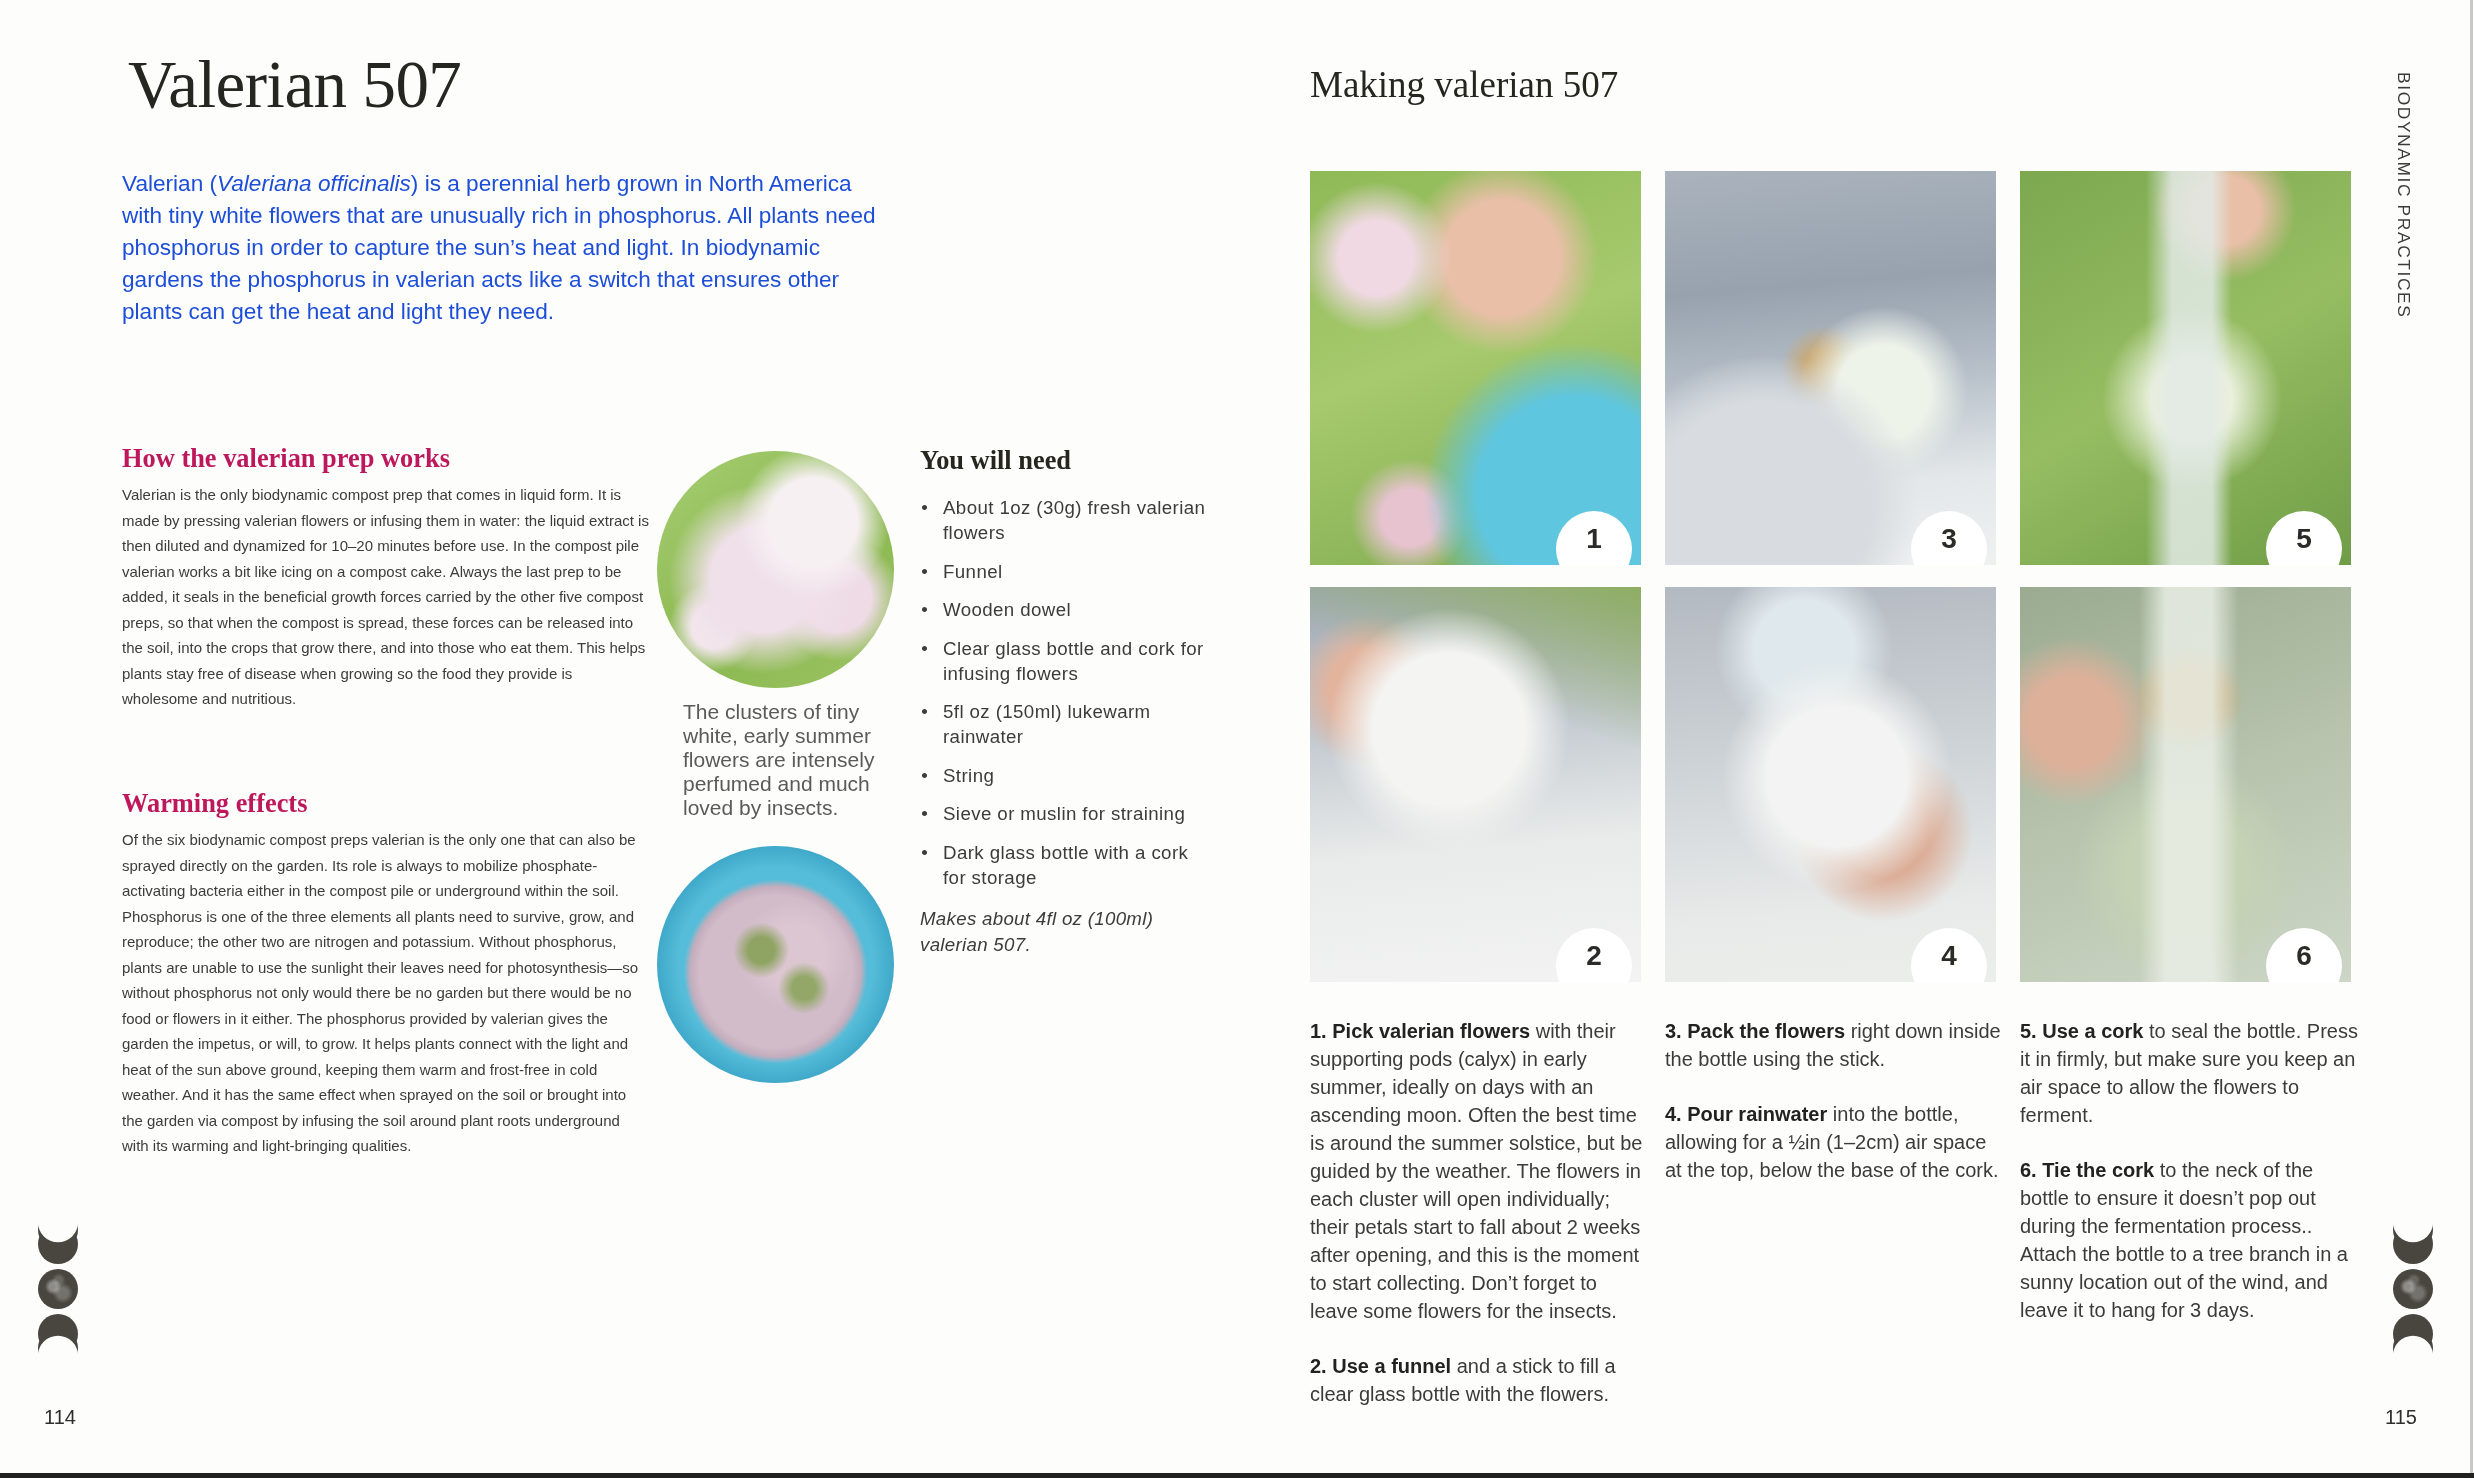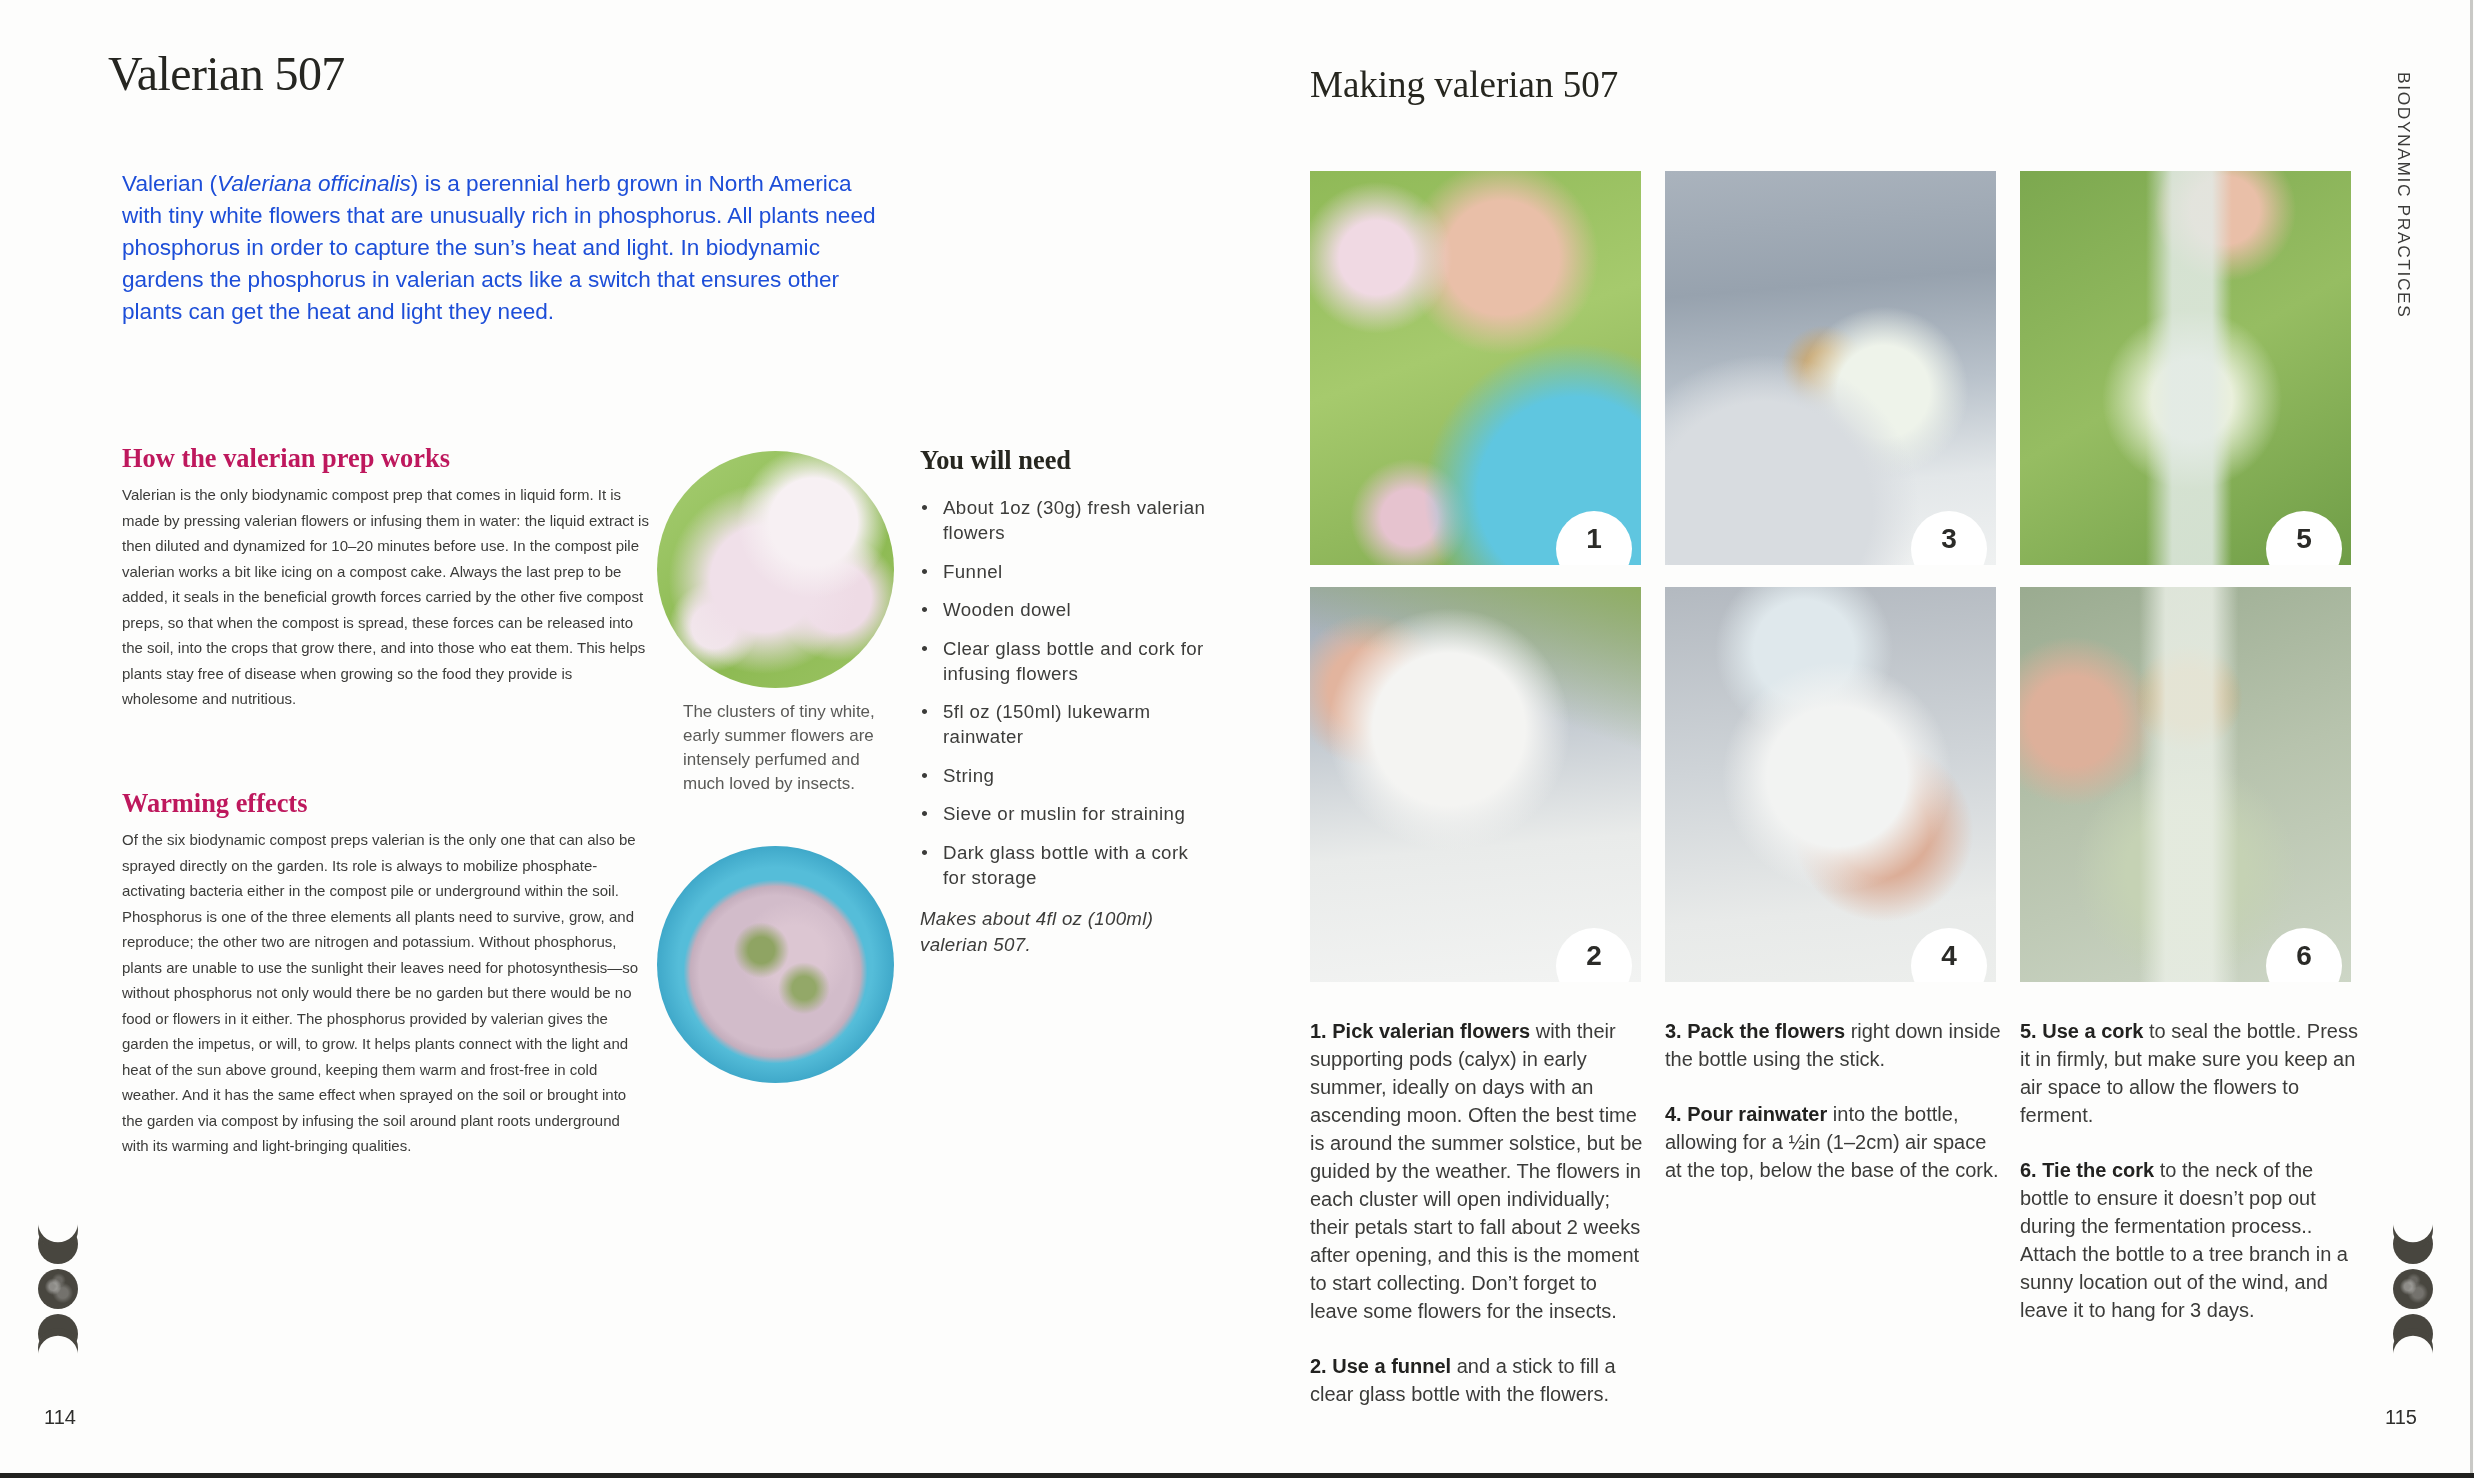--- a/index.html
+++ b/index.html
@@ -7,23 +7,23 @@
   .spread {
     position:relative; width:2475px; height:1478px; background:#fdfdfc;
     font-family:"Liberation Sans", sans-serif; color:#3c3c3a; overflow:hidden;
   }
   .page { position:absolute; top:0; width:1237px; height:1478px; }
   .page.left  { left:0; }
   .page.right { left:1237px; }
 
   
   .title {
-    position:absolute; left:108px; top:49px;
+    position:absolute; left:128px; top:49px;
     font-family:"Liberation Serif", serif; font-weight:400;
-    font-size:48px; line-height:1.05; color:#262621; letter-spacing:-0.6px;
+    font-size:67px; line-height:1.05; color:#262621; letter-spacing:-0.6px;
   }
   .intro {
     position:absolute; left:122px; top:168px; width:754px;
     font-size:22.6px; line-height:32px; color:#1d4ed8;
   }
   .intro em { font-style:italic; }
   .sec { position:absolute; left:122px; width:527px; }
   .sec1 { top:443px; }
   .sec2 { top:788px; }
   .sec h2 {
@@ -42,21 +42,21 @@
       linear-gradient(140deg, #a7ce73 0%, #8ab84f 55%, #9cc464 100%);
   }
   .c2 { top:846px;
     background:
       radial-gradient(circle at 44% 44%, #8fa463 0 13px, rgba(143,164,99,0) 28px),
       radial-gradient(circle at 62% 60%, #93a868 0 11.6px, rgba(147,168,104,0) 26px),
       radial-gradient(circle at 58% 46%, #dcc6d2 0 30px, rgba(220,198,210,0) 55px),
       radial-gradient(circle at 50% 53%, #d2bcca 0 76px, #c4aebd 85px, rgba(210,188,202,0) 92px),
       radial-gradient(circle at 50% 50%, #55bdd9 0 97px, #3fa8c9 119px);
   }
-  .cap { position:absolute; left:683px; width:200px; font-size:17px; line-height:24px; color:#5a5a57; }
+  .cap { position:absolute; left:683px; width:200px; font-size:21px; line-height:24px; color:#5a5a57; }
   .cap1 { top:700px; }
   .cap2 { top:1094px; }
 
   .ywn { position:absolute; left:920px; top:445px; width:291px; }
   .ywn h2 {
     font-family:"Liberation Serif", serif; font-weight:700;
     font-size:26.4px; color:#26261f; margin-bottom:19.3px;
   }
   .ywn ul { list-style:none; }
   .ywn li {

